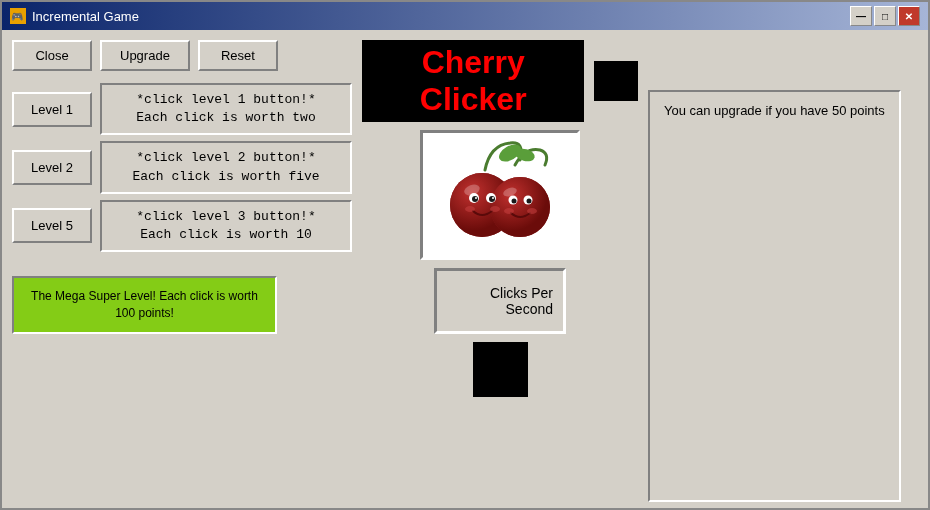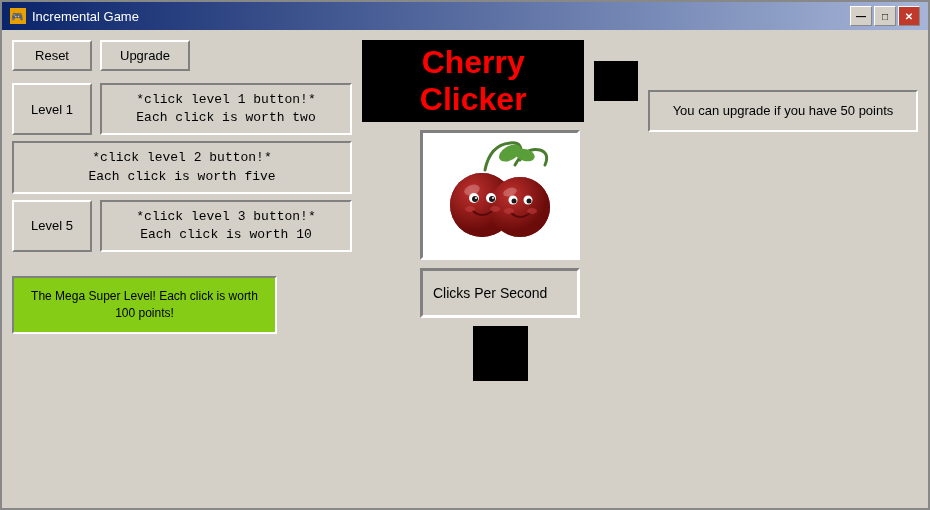--- a/index.html
+++ b/index.html
@@ -99,20 +99,21 @@
 
     
     .level-section {
       display: flex;
       flex-direction: column;
       gap: 6px;
     }
 
     .level-row {
       display: flex;
+      align-items: center;
       gap: 8px;
     }
 
     .level-btn {
       background: #d4d0c8;
       border: 2px solid;
       border-top-color: #fff;
       border-left-color: #fff;
       border-right-color: #808080;
       border-bottom-color: #808080;
@@ -213,37 +214,37 @@
       height: 120px;
     }
 
     .cps-box {
       border: 3px solid;
       border-top-color: #808080;
       border-left-color: #808080;
       border-right-color: #fff;
       border-bottom-color: #fff;
       background: #d4d0c8;
-      width: 160px;
+      width: 132px;
       padding: 14px 10px;
-      text-align: left;
+      text-align: right;
       font-size: 14px;
       font-family: inherit;
     }
 
     .small-black-box {
       background: black;
       width: 55px;
       height: 55px;
     }
 
     
     .right-panel {
       display: flex;
-      flex-direction: column;
+      flex-direction: row;
       gap: 0;
       width: 270px;
       padding-top: 50px;
     }
 
     .upgrade-info {
       border: 2px solid;
       border-top-color: #808080;
       border-left-color: #808080;
       border-right-color: #fff;
@@ -274,34 +275,38 @@
     <button class="title-btn">□</button>
     <button class="title-btn close-btn">✕</button>
   </div>
 </div>
 
 <div class="main-content">
 
   <div class="left-panel">
 
     <div class="top-buttons">
+      <button class="win-btn">Close</button>
+      <button class="win-btn">Upgrade</button>
       <button class="win-btn">Reset</button>
-      <button class="win-btn">Upgrade</button>
     </div>
 
     <div class="level-section">
 
       <div class="level-row">
         <button class="level-btn">
           <span>Level 1</span>
         </button>
         <div class="level-desc">*click level 1 button!*<br>Each click is worth two</div>
       </div>
 
       <div class="level-row">
+        <button class="level-btn">
+          <span>Level 2</span>
+        </button>
         <div class="level-desc">*click level 2 button!*<br>Each click is worth five</div>
       </div>
 
       <div class="level-row">
         <button class="level-btn">
           <span>Level 5</span>
         </button>
         <div class="level-desc">*click level 3 button!*<br>Each click is worth 10</div>
       </div>
 

